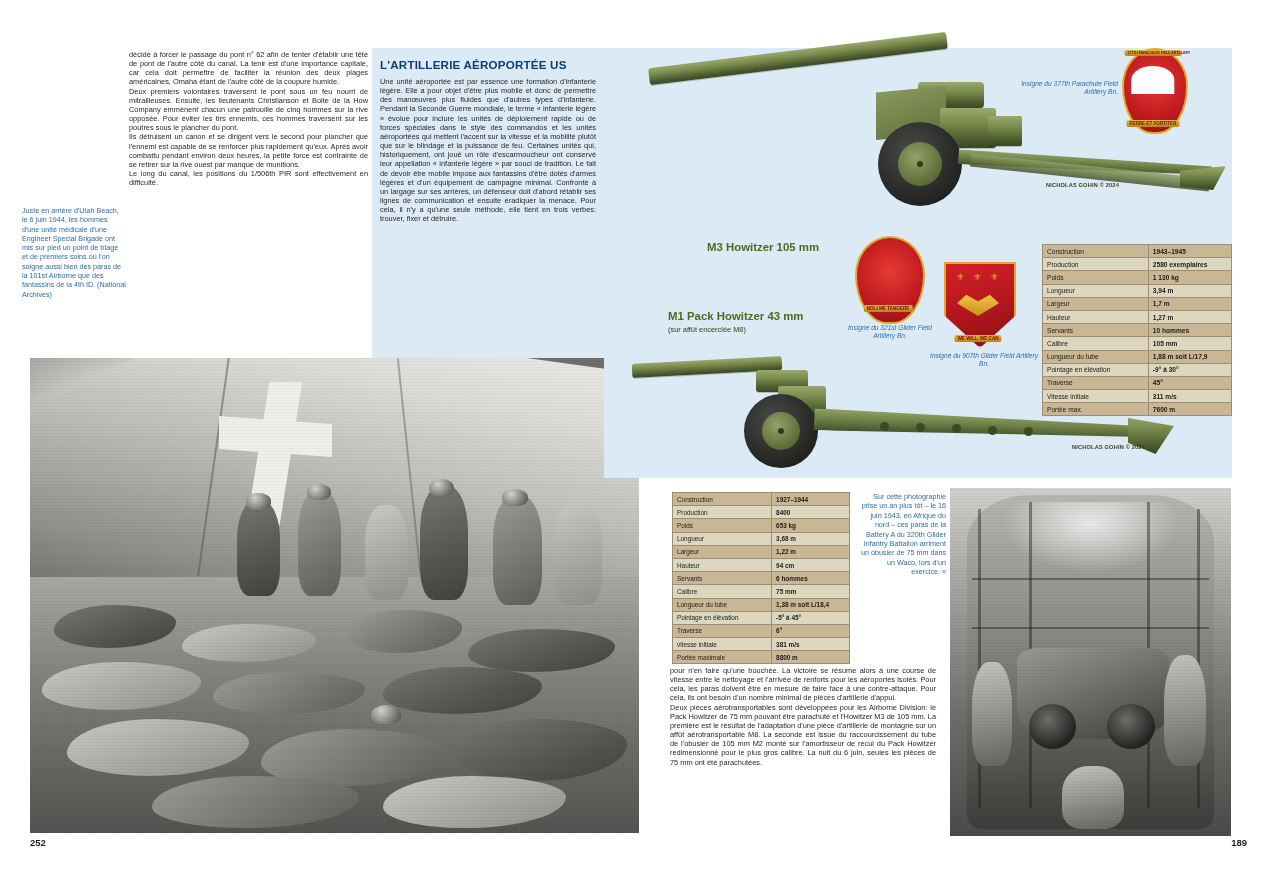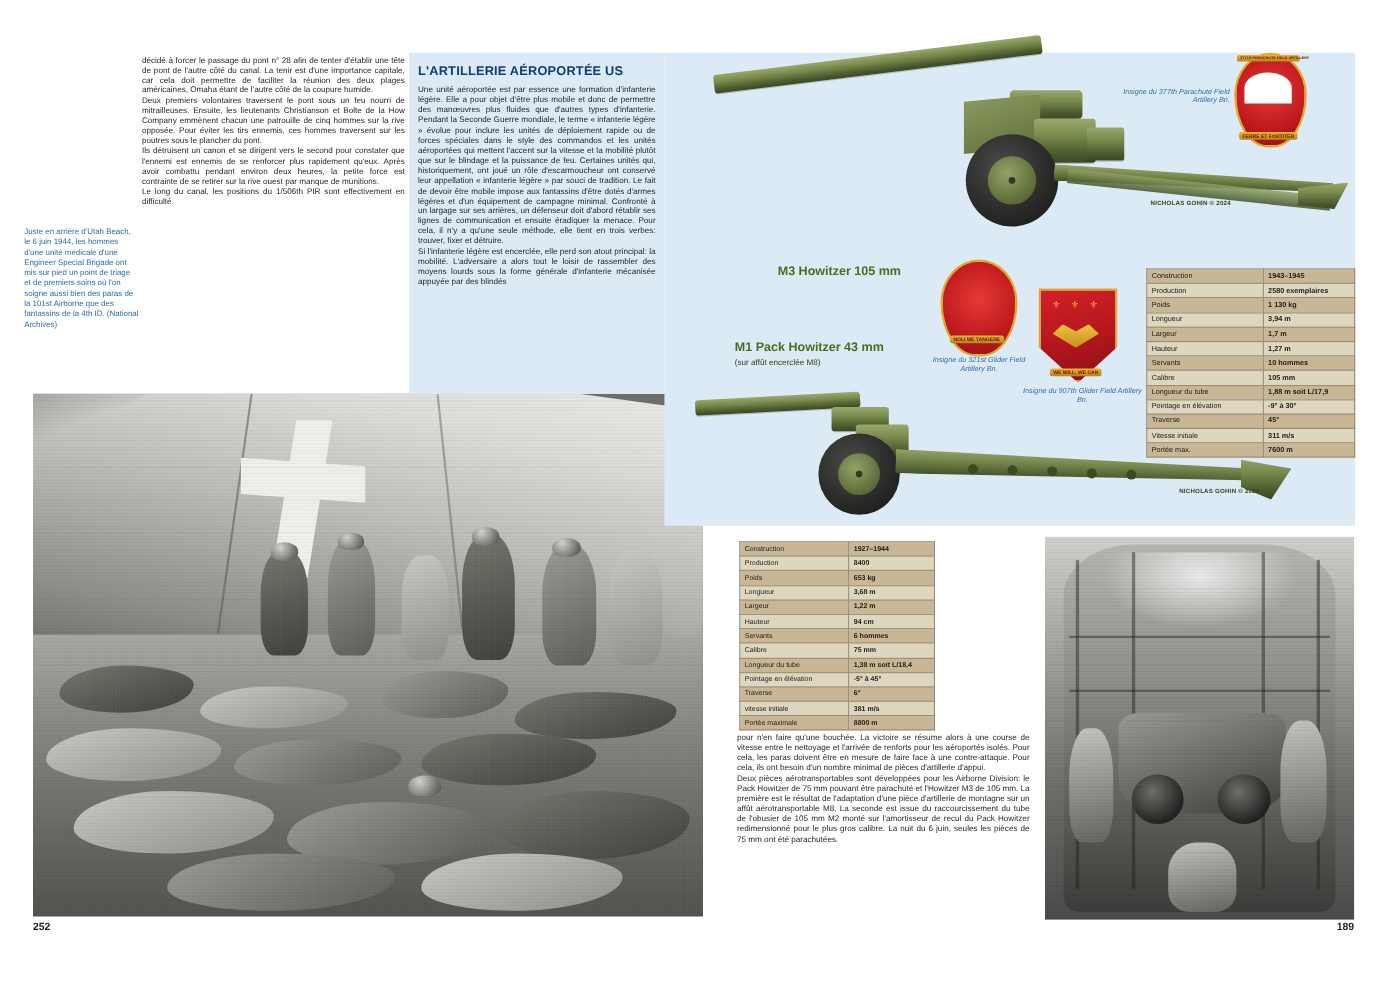--- a/index.html
+++ b/index.html
@@ -174,33 +174,33 @@
   #glider-photo .grain{
     position:absolute;inset:0;opacity:.22;
     background-image:repeating-linear-gradient(0deg,rgba(0,0,0,.16) 0 1px,transparent 1px 3px);
   }
 
   #bottom-body{position:absolute;left:670px;top:666px;width:266px;}
 
   
   .folio{position:absolute;bottom:44px;font-size:9.5px;font-weight:bold;color:#231f20;}
   #folio-left{left:30px;}
-  #folio-right{right:30px;}
+  #folio-right{right:14px;}
 </style>
 </head>
 <body>
 
 <div class="page">
 
   <div id="left-margin-caption">Juste en arrière d'Utah Beach, le 6 juin 1944, les hommes d'une unité médicale d'une Engineer Special Brigade ont mis sur pied un point de triage et de premiers soins où l'on soigne aussi bien des paras de la 101st Airborne que des fantassins de la 4th ID. (National Archives)</div>
 
   <div id="left-body-col" class="col-text">
-    <p>décidé à forcer le passage du pont n° 28 afin de tenter d'établir une tête de pont de l'autre côté du canal. La tenir est d'une importance capitale, car cela doit permettre de faciliter la réunion des deux plages américaines, Omaha étant de l'autre côté de la coupure humide.</p>
+    <p>décidé à forcer le passage du pont n° 62 afin de tenter d'établir une tête de pont de l'autre côté du canal. La tenir est d'une importance capitale, car cela doit permettre de faciliter la réunion des deux plages américaines, Omaha étant de l'autre côté de la coupure humide.</p>
     <p>Deux premiers volontaires traversent le pont sous un feu nourri de mitrailleuses. Ensuite, les lieutenants Christianson et Bolte de la How Company emmènent chacun une patrouille de cinq hommes sur la rive opposée. Pour éviter les tirs ennemis, ces hommes traversent sur les poutres sous le plancher du pont.</p>
-    <p>Ils détruisent un canon et se dirigent vers le second pour constater que l'ennemi est ennemis de se renforcer plus rapidement qu'eux. Après avoir combattu pendant environ deux heures, la petite force est contrainte de se retirer sur la rive ouest par manque de munitions.</p>
+    <p>Ils détruisent un canon et se dirigent vers le second pour plancher que l'ennemi est capable de se renforcer plus rapidement qu'eux. Après avoir combattu pendant environ deux heures, la petite force est contrainte de se retirer sur la rive ouest par manque de munitions.</p>
     <p>Le long du canal, les positions du 1/506th PIR sont effectivement en difficulté.</p>
   </div>
 
   <div id="left-photo">
     <div class="tent"></div>
     <div class="tent-seam"></div>
     <div class="tent-seam2"></div>
     <div class="redcross-h"></div>
     <div class="redcross-v"></div>
     <div class="ground"></div>
@@ -232,21 +232,20 @@
     <div class="helmet" style="left:56%;top:73%;width:5%;height:4%;"></div>
     <div class="grain"></div>
   </div>
 
   <div class="folio" id="folio-left">252</div>
 
   <div id="center-article">
     <h2>L'ARTILLERIE AÉROPORTÉE US</h2>
     <div class="col-text">
       <p>Une unité aéroportée est par essence une formation d'infanterie légère. Elle a pour objet d'être plus mobile et donc de permettre des manœuvres plus fluides que d'autres types d'infanterie. Pendant la Seconde Guerre mondiale, le terme « infanterie légère » évolue pour inclure les unités de déploiement rapide ou de forces spéciales dans le style des commandos et les unités aéroportées qui mettent l'accent sur la vitesse et la mobilité plutôt que sur le blindage et la puissance de feu. Certaines unités qui, historiquement, ont joué un rôle d'escarmoucheur ont conservé leur appellation « infanterie légère » par souci de tradition. Le fait de devoir être mobile impose aux fantassins d'être dotés d'armes légères et d'un équipement de campagne minimal. Confronté à un largage sur ses arrières, un défenseur doit d'abord rétablir ses lignes de communication et ensuite éradiquer la menace. Pour cela, il n'y a qu'une seule méthode, elle tient en trois verbes: trouver, fixer et détruire.</p>
-      <p>Si l'infanterie légère est encerclée, elle perd son atout principal: la mobilité. L'adversaire a alors tout le loisir de rassembler des moyens lourds sous la forme générale d'infanterie mécanisée appuyée par des blindés</p>
     </div>
   </div>
 
   <div id="right-panel"></div>
 
   <div class="howitzer" id="m3">
     <div class="barrel" style="left:8px;top:12px;width:300px;height:17px;transform:rotate(-7deg);"></div>
     <div class="barrel" style="left:278px;top:44px;width:66px;height:26px;border-radius:4px;"></div>
     <div class="shield" style="left:236px;top:48px;width:70px;height:54px;clip-path:polygon(0% 12%,100% 0%,100% 88%,0% 100%);"></div>
     <div class="barrel" style="left:300px;top:70px;width:56px;height:40px;border-radius:3px;"></div>
@@ -417,20 +416,21 @@
             <td class="v">381 m/s</td>
           </tr>
         <tr>
             <td class="k">Portée maximale</td>
             <td class="v">8800 m</td>
           </tr>
       </tbody>
     </table>
   </div>
 
+  <div id="bottom-caption">Sur cette photographie prise un an plus tôt – le 16 juin 1943, en Afrique du nord – ces paras de la Battery A du 320th Glider Infantry Battalion arriment un obusier de 75 mm dans un Waco, lors d'un exercice. »</div>
 
   <div id="glider-photo">
     <div class="fuse"></div>
     <div class="light"></div>
     <div class="ribx" style="left:10%;top:6%;width:3px;height:86%;"></div>
     <div class="ribx" style="left:28%;top:4%;width:3px;height:88%;"></div>
     <div class="ribx" style="left:70%;top:4%;width:3px;height:88%;"></div>
     <div class="ribx" style="left:88%;top:6%;width:3px;height:86%;"></div>
     <div class="ribx" style="left:8%;top:26%;width:84%;height:2px;"></div>
     <div class="ribx" style="left:8%;top:40%;width:84%;height:2px;"></div>

